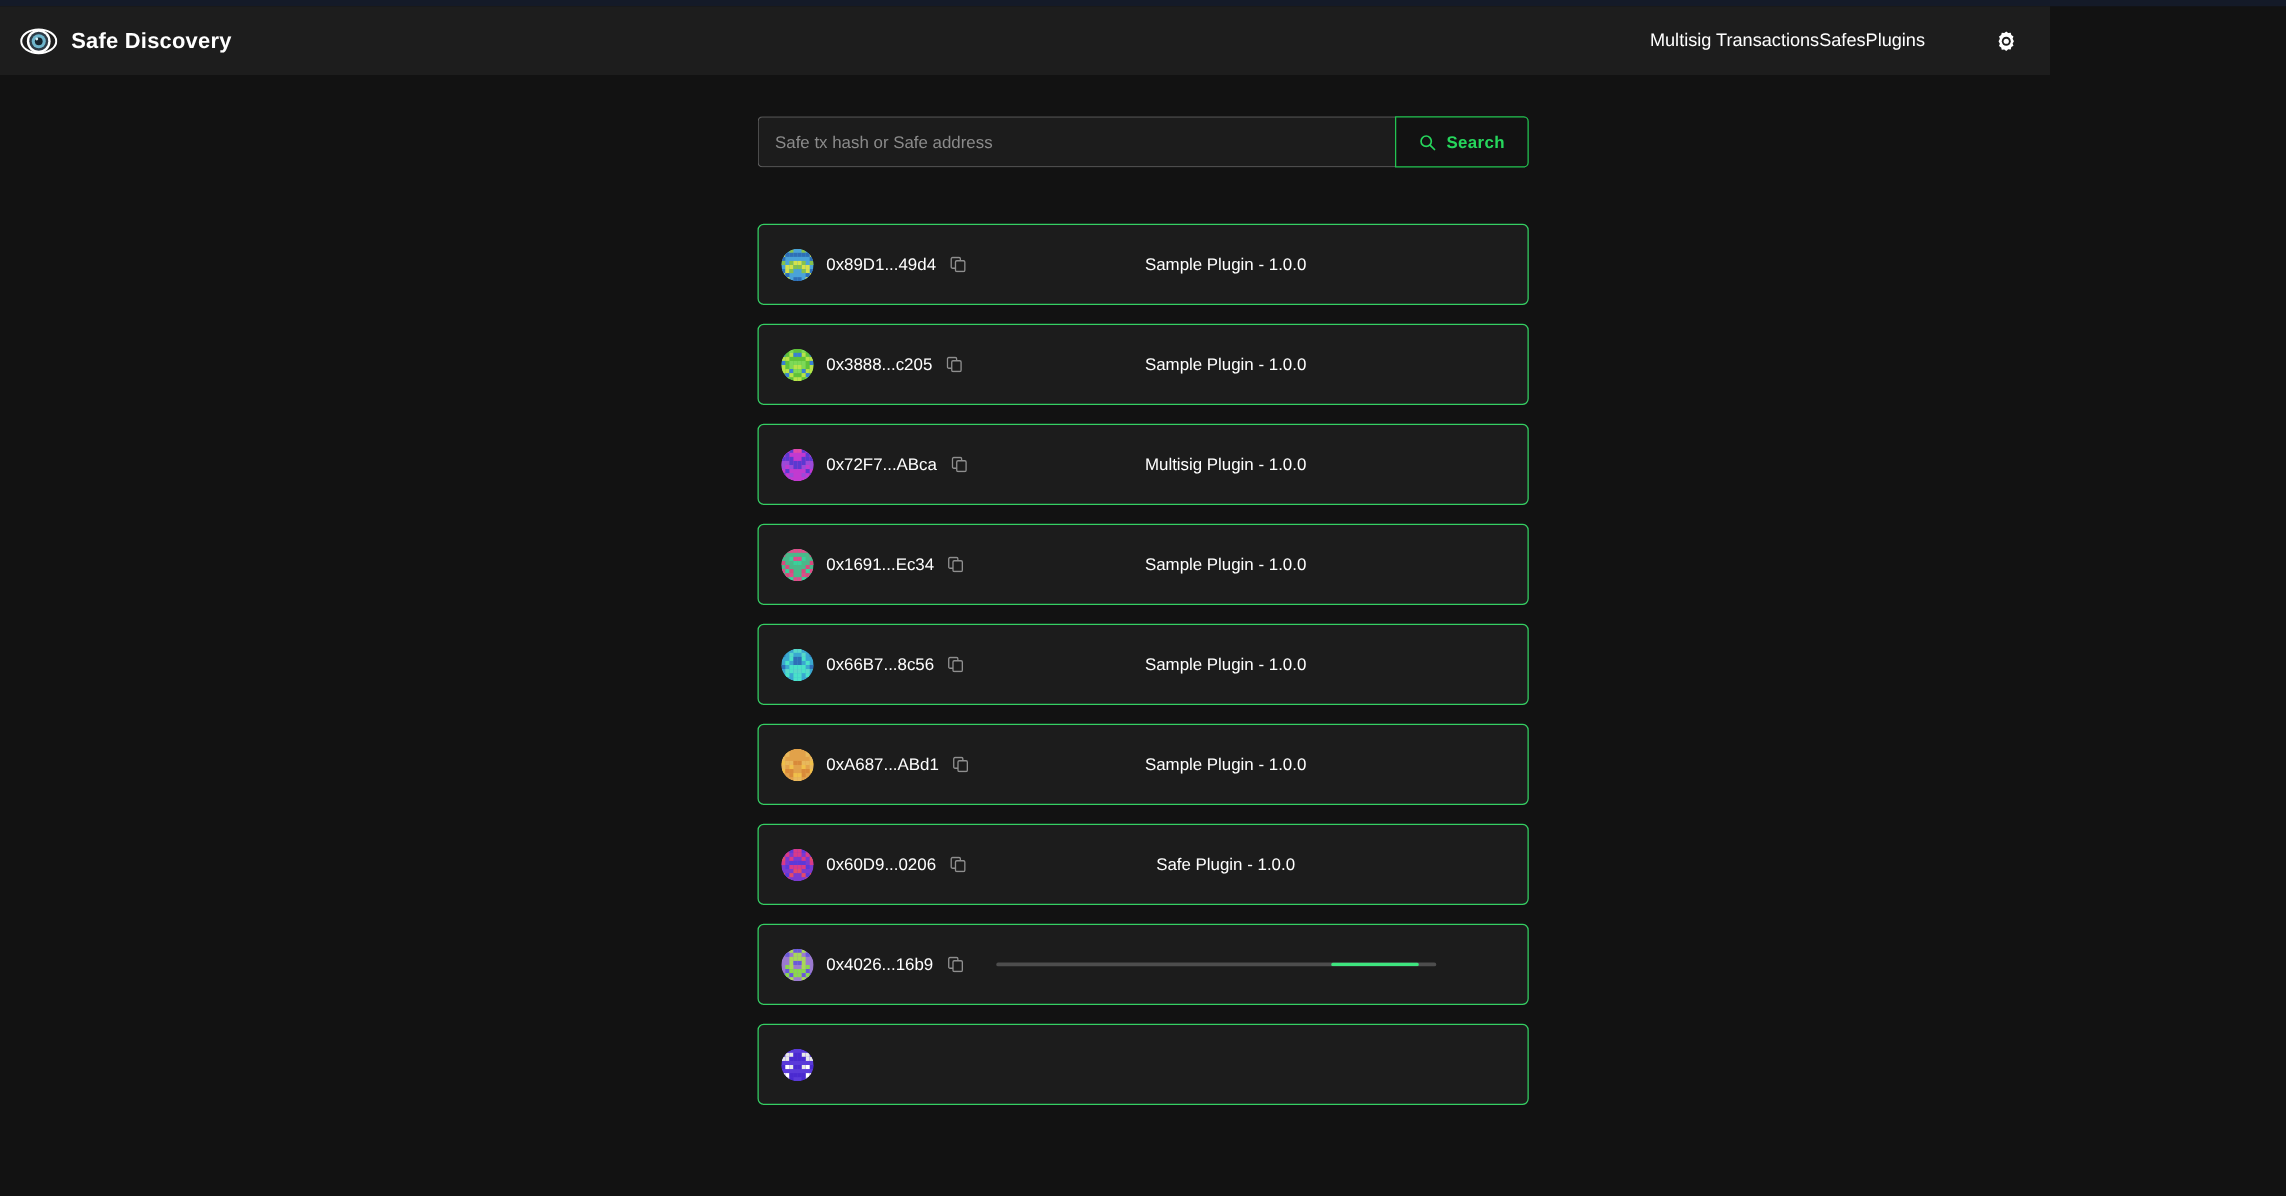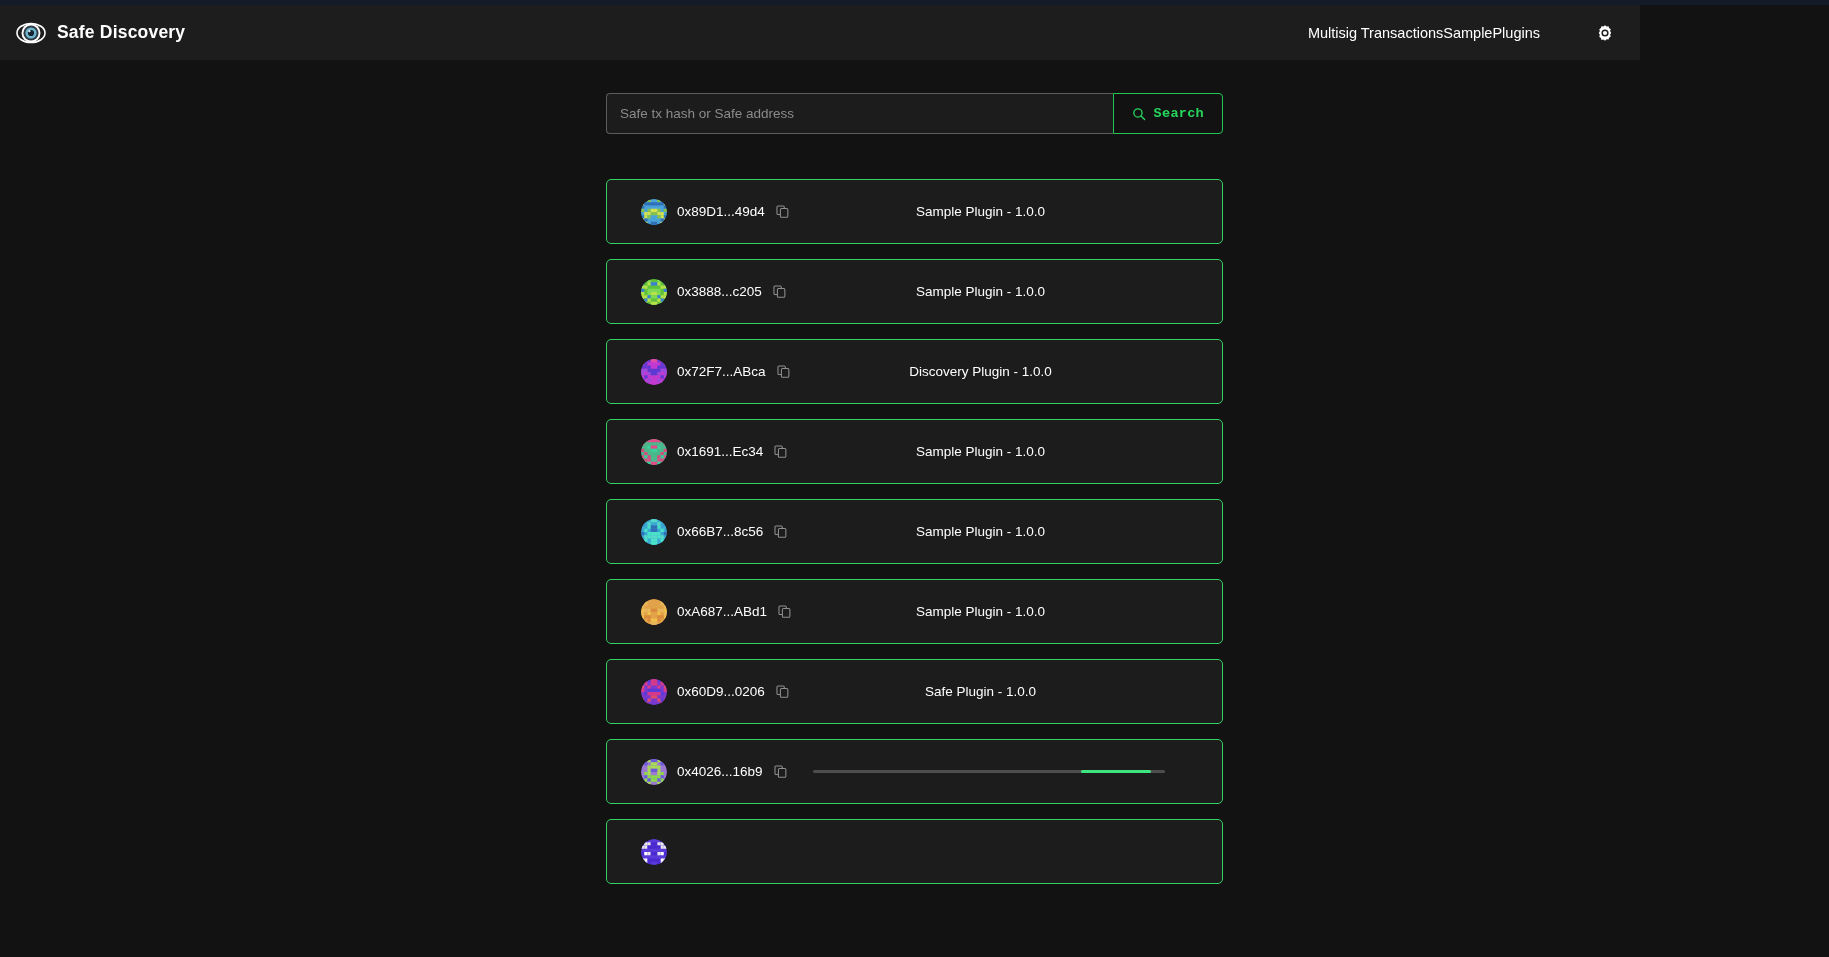--- a/index.html
+++ b/index.html
@@ -109,41 +109,41 @@
   }
   .search-input::placeholder { color: #8b8b8b; }
   .search-btn {
     flex: 0 0 auto;
     height: 41px;
     padding: 0 18px;
     background: #121212;
     border: 1px solid #23c552;
     border-radius: 0 4px 4px 0;
     color: #26d65c;
-    font-family: Liberation Mono, monospace;
+    font-family: Liberation Sans, sans-serif;
     font-size: 13.5px;
     font-weight: bold;
     letter-spacing: .3px;
     display: flex;
     align-items: center;
     gap: 8px;
     cursor: pointer;
   }
   .search-btn svg { display: block; }
 
   
   .results { display: flex; flex-direction: column; gap: 15px; }
   .card {
     height: 65px;
     border: 1px solid #35cf63;
     border-radius: 5px;
     background: #1c1c1c;
     display: flex;
     align-items: center;
-    padding: 0 34px;
+    padding: 0 18px;
     cursor: pointer;
   }
   .card-left {
     display: flex;
     align-items: center;
     gap: 10px;
     flex: 0 0 auto;
     width: 160px;
   }
   .avatar {
@@ -208,21 +208,21 @@
       <circle cx="15" cy="15" r="7.6" fill="#2e3b47"></circle>
       <circle cx="15" cy="15" r="5.6" fill="#6fb5cc"></circle>
       <circle cx="15" cy="15" r="3.1" fill="#15242e"></circle>
       <circle cx="13.4" cy="13.2" r="1.15" fill="#d8f0f7"></circle>
     </svg>
     <span class="brand-title">Safe Discovery</span>
   </div>
 
   <nav class="nav">
     <a class="nav-link" href="#">Multisig Transactions</a>
-    <a class="nav-link" href="#">Sample</a>
+    <a class="nav-link" href="#">Safes</a>
     <a class="nav-link" href="#">Plugins</a>
     <button class="gear-btn">
       <svg width="20" height="20" viewBox="0 0 24 24">
         <path fill="#ffffff" d="M12 2.6l1.9 1.5 2.4-.35.55 2.36 2.1 1.25-.85 2.26L19.4 12l-1.3 2.07.85 2.26-2.1 1.25-.55 2.36-2.4-.35L12 21.4l-1.9-1.5-2.4.35-.55-2.36-2.1-1.25.85-2.26L4.6 12l1.3-2.38-.85-2.26 2.1-1.25.55-2.36 2.4.35z"></path>
         <circle cx="12" cy="12" r="4.3" fill="#1d1d1d"></circle>
         <circle cx="12" cy="12" r="2.5" fill="#ffffff"></circle>
       </svg>
     </button>
   </nav>
 </header>
@@ -426,21 +426,21 @@
             </svg>
             <span class="addr">0x72F7...ABca</span>
             <button class="copy-btn">
               <svg width="13" height="13" viewBox="0 0 16 16">
                 <rect x="1.2" y="1.2" width="9" height="10.6" rx="1.3" fill="none" stroke="#8f8f8f" stroke-width="1.3"></rect>
                 <rect x="5.4" y="4.4" width="9.2" height="10.6" rx="1.3" fill="#1c1c1c" stroke="#8f8f8f" stroke-width="1.3"></rect>
               </svg>
             </button>
           </div>
           <div class="card-right">
-            <span class="plugin-label">Discovery Plugin - 1.0.0</span>
+            <span class="plugin-label">Multisig Plugin - 1.0.0</span>
           </div>
         </div>
         <div class="card">
           <div class="card-left">
             <svg viewBox="0 0 8 8" class="avatar">
               <defs>
                 <clipPath id="clip6">
                   <circle cx="4" cy="4" r="4"></circle>
                 </clipPath>
               </defs>

